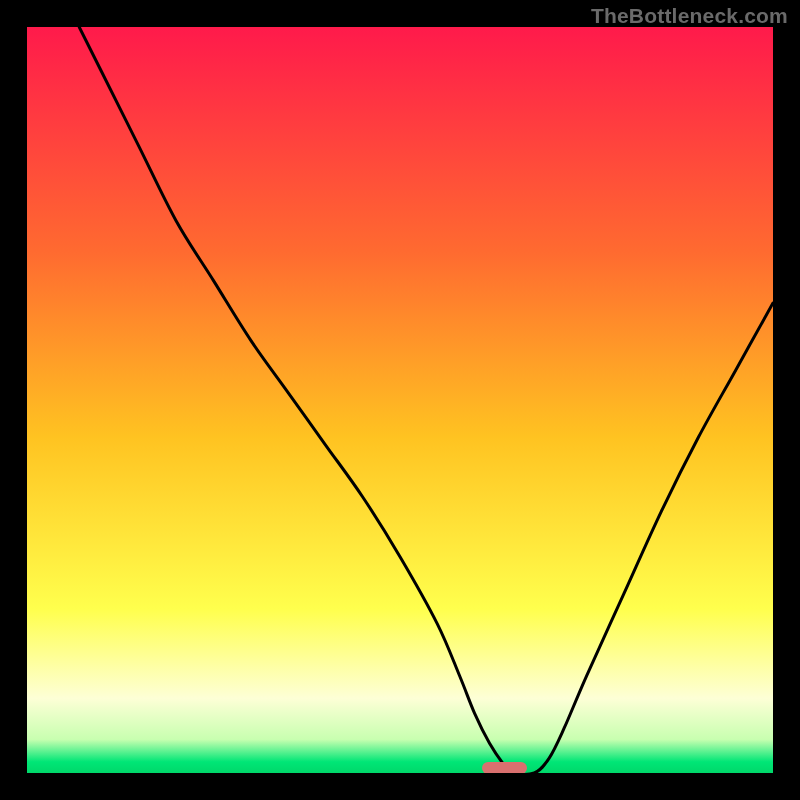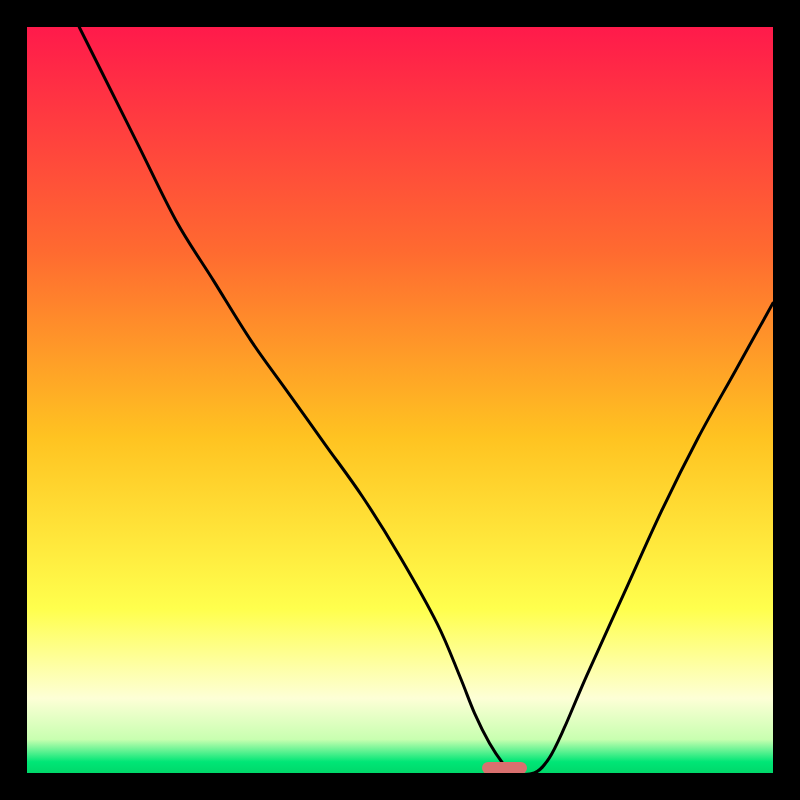--- a/index.html
+++ b/index.html
@@ -53,20 +53,21 @@
     font-size: 21px;
     font-weight: 600;
     letter-spacing: 0.2px;
   }
 </style>
 </head>
 <body>
 
 <div class="stage">
 
+  <div class="watermark">TheBottleneck.com</div>
 
   <div class="plot-area">
 
     <svg class="gradient" viewBox="0 0 746 746" preserveAspectRatio="none">
       <defs>
         <linearGradient id="bg-grad" x1="0" y1="0" x2="0" y2="1">
         <stop offset="0%" stop-color="#ff1a4b"></stop>
             <stop offset="30%" stop-color="#ff6a30"></stop>
             <stop offset="55.00000000000001%" stop-color="#ffc321"></stop>
             <stop offset="78%" stop-color="#ffff4d"></stop>

